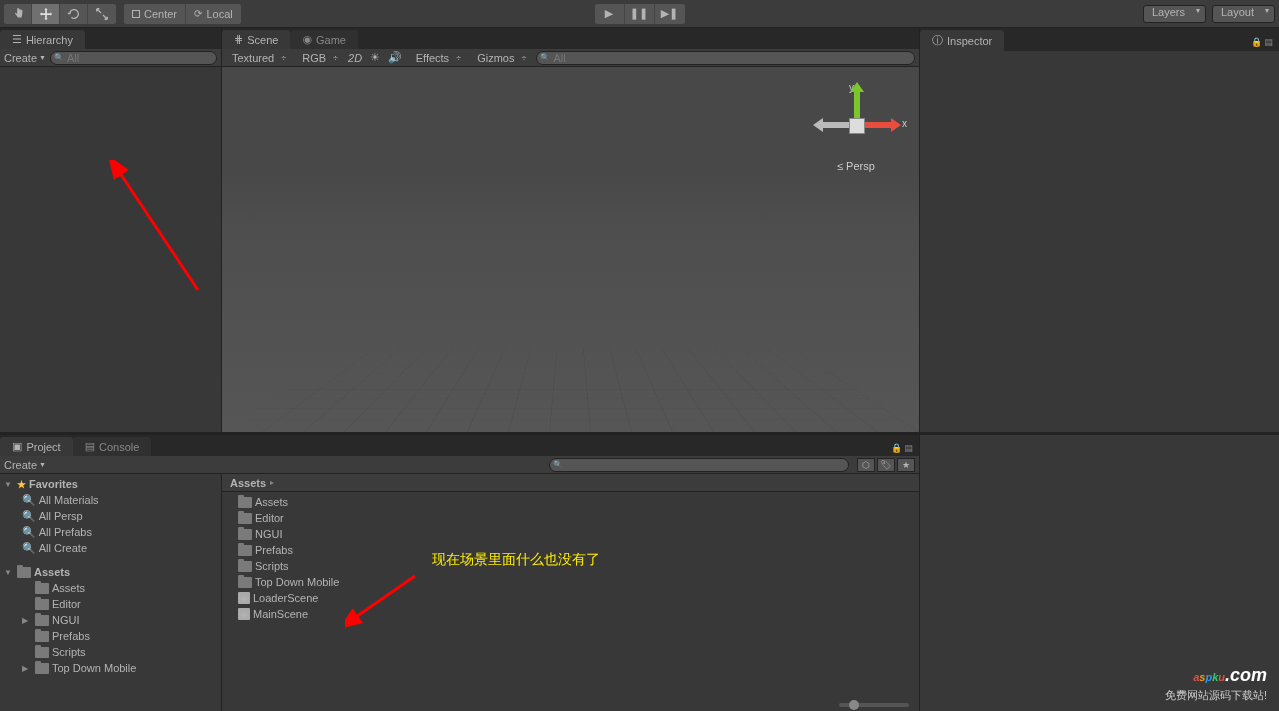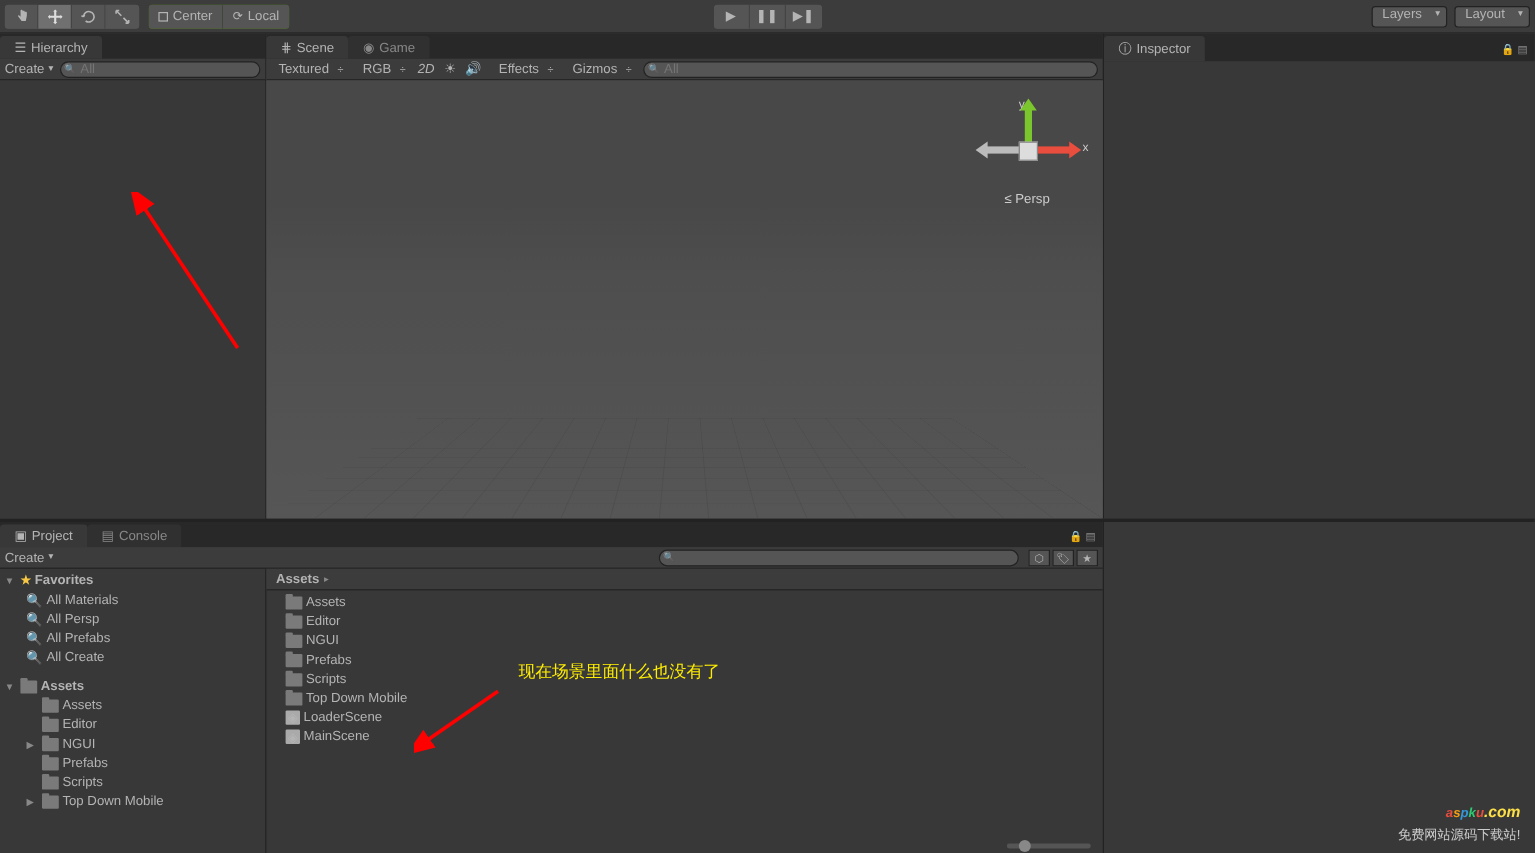--- a/index.html
+++ b/index.html
@@ -79,21 +79,21 @@
 .annotation-arrow1 { position: absolute; top: 160px; left: 108px; pointer-events: none; z-index: 100; }
 .annotation-arrow2 { position: absolute; bottom: 80px; left: 345px; pointer-events: none; z-index: 100; }
 .annotation-text { position: absolute; color: #ffee00; font-size: 14px; z-index: 100; pointer-events: none; }
 .watermark { position: absolute; bottom: 8px; right: 12px; z-index: 200; text-align: right; }
 .watermark-main { font-size: 28px; font-weight: bold; font-style: italic; }
 .watermark-main .a { color: #e84d3d; }
 .watermark-main .s { color: #f39c12; }
 .watermark-main .p { color: #3498db; }
 .watermark-main .k { color: #2ecc71; }
 .watermark-main .u { color: #e84d3d; }
-.watermark-main .com { color: #fde047; font-size: 13px; }
+.watermark-main .com { color: #ffffff; font-size: 18px; }
 .watermark-sub { color: #ccc; font-size: 11px; }
 .slider-zoom { position: absolute; bottom: 4px; right: 10px; width: 70px; height: 4px; background: #555; border-radius: 2px; }
 .slider-zoom::after { content: ''; position: absolute; left: 10px; top: -3px; width: 10px; height: 10px; background: #888; border-radius: 50%; }
 .proj-search { width: 300px; height: 14px; background: #555; border: 1px solid #222; border-radius: 8px; padding: 0 6px 0 16px; color: #b4b4b4; }
 .proj-icons { display: flex; gap: 2px; margin-left: 4px; }
 .proj-icon-btn { width: 18px; height: 14px; background: #555; border: 1px solid #222; display: flex; align-items: center; justify-content: center; font-size: 9px; cursor: pointer; }
 .spacer { flex: 1; }
 </style>
 </head>
 <body>

